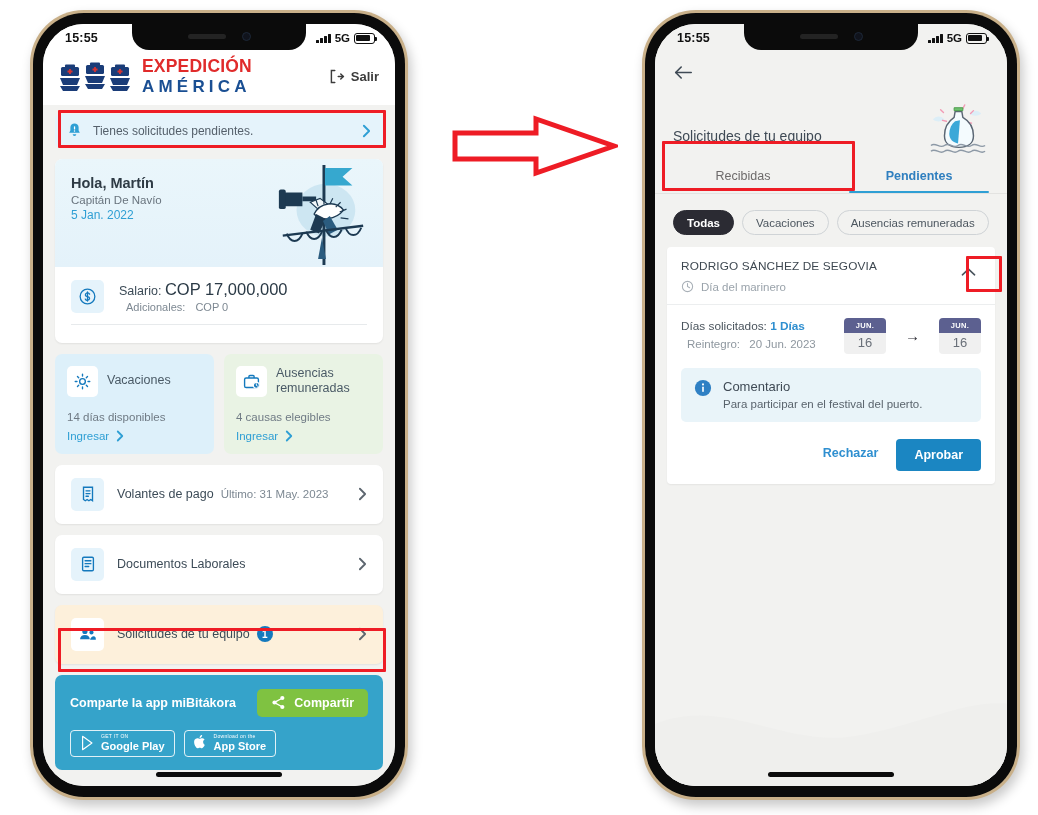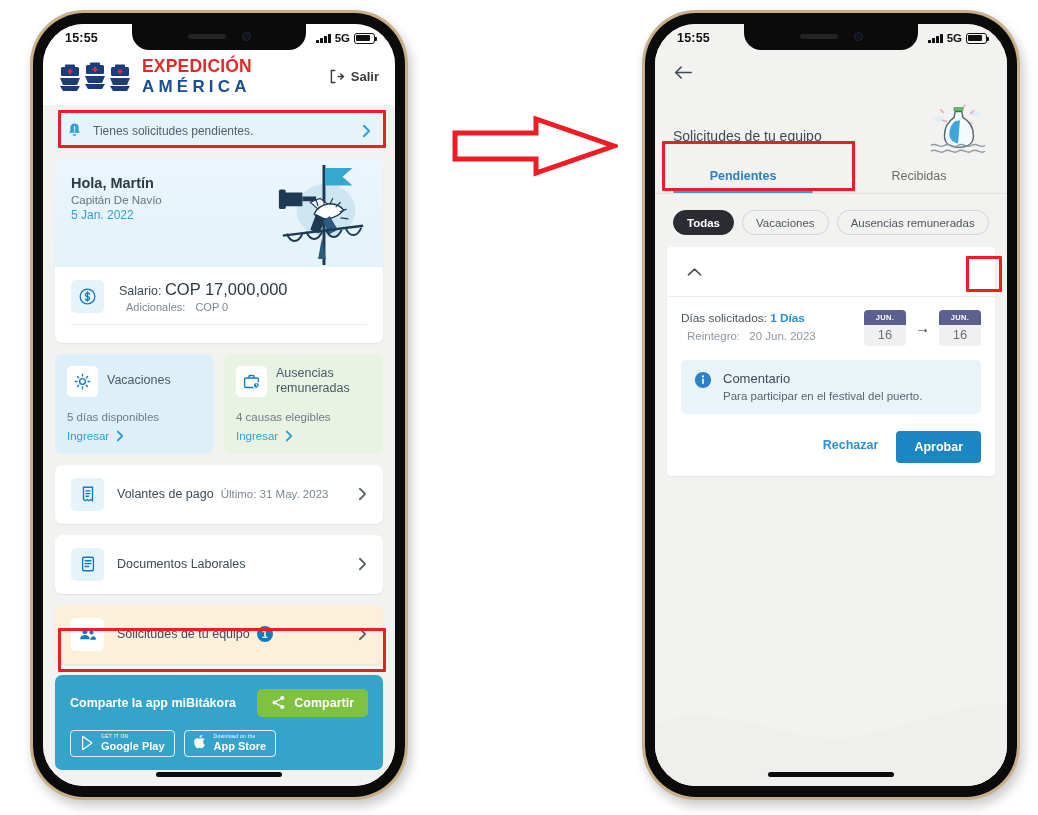--- a/index.html
+++ b/index.html
@@ -187,21 +187,21 @@
   .chev-up { width: 26px; height: 26px; display: flex; align-items: center;
              justify-content: center; cursor: pointer; }
 
   .req-body { padding: 13px 14px 13px 14px; }
   .req-line { display: flex; align-items: flex-start; justify-content: space-between; }
   .rl-left { padding-top: 1px; }
   .rl-1 { font-size: 11.8px; color: #4a545d; }
   .rl-1 b { color: #2f8fd0; font-weight: bold; }
   .rl-2 { font-size: 11.5px; color: #8e979f; margin-top: 5px; }
   .rl-2 span { margin-left: 6px; }
-  .dates { display: flex; align-items: center; gap: 9px; padding-left: 24px; }
+  .dates { display: flex; align-items: center; gap: 19px; padding-left: 24px; }
   .dchip { width: 42px; border-radius: 4px; overflow: hidden; background: #f0f0f0;
            text-align: center; }
   .dchip .m { background: #5c6090; color: #fff; font-size: 7.5px; font-weight: bold;
               padding: 3px 0 2.5px 0; letter-spacing: .4px; }
   .dchip .d { font-size: 13px; color: #6a7079; padding: 2px 0 4px 0; }
   .d-arrow { font-size: 15px; color: #2b2b33; font-weight: bold; }
 
   .comment { background: #e9f4f9; border-radius: 5px; margin-top: 14px;
              padding: 11px 13px 12px 13px; display: flex; gap: 11px; }
   .cmt-t1 { font-size: 13px; color: #3f4a55; }
@@ -372,21 +372,21 @@
             <div class="tile blue">
               <div class="tile-top">
                 <div class="tile-ic">
                   <svg width="19" height="19" viewBox="0 0 22 22" fill="none" stroke="#1479bd" stroke-width="1.6" stroke-linecap="round">
                     <circle cx="11" cy="11" r="3.3"></circle>
                     <path d="M11 2.6 V4.6 M11 17.4 V19.4 M2.6 11 H4.6 M17.4 11 H19.4 M5.2 5.2 l1.4 1.4 M15.4 15.4 l1.4 1.4 M16.8 5.2 l-1.4 1.4 M6.6 15.4 l-1.4 1.4"></path>
                   </svg>
                 </div>
                 <div class="tile-title">Vacaciones</div>
               </div>
-              <div class="tile-sub">5 días disponibles</div>
+              <div class="tile-sub">14 días disponibles</div>
               <div class="tile-link">
                 <span>Ingresar</span>
                 <svg width="8" height="12" viewBox="0 0 10 16" fill="none" stroke="#2f9fd4" stroke-width="2.4" stroke-linecap="round" stroke-linejoin="round">
                     <path d="M2 2 l6 6 -6 6"></path>
                   </svg>
               </div>
             </div>
             <div class="tile green">
               <div class="tile-top">
                 <div class="tile-ic">
@@ -561,33 +561,43 @@
               <path d="M28 11 h9 v-3 h-9z" fill="#6ec16e" stroke="#4c9d4c" stroke-width="1"></path>
               <path d="M29 22 c-4 3 -6 8 -6 13 0 6 4 9 9 10 l2 -24z" fill="#3ba8d8"></path>
               <g stroke="#8d99a6" stroke-width="1.4" fill="none">
                 <path d="M4 47 c5 -4 9 4 14 0 s9 4 14 0 9 4 14 0 9 4 14 0"></path>
                 <path d="M4 53 c5 -4 9 4 14 0 s9 4 14 0 9 4 14 0 9 4 14 0"></path>
               </g>
             </svg>
           </div>
 
           <div class="tabs">
+            <div class="tab">Recibidas</div>
             <div class="tab active">Pendientes</div>
-            <div class="tab">Recibidas</div>
           </div>
           <div class="tabs-sep"></div>
 
           <div class="chips">
             <div class="chip active">Todas</div>
             <div class="chip">Vacaciones</div>
             <div class="chip">Ausencias remuneradas</div>
           </div>
 
           <div class="req-card">
             <div class="req-head">
+              <div class="req-head-tx">
+                <div class="req-name">RODRIGO SÁNCHEZ DE SEGOVIA</div>
+                <div class="req-type">
+                  <svg width="13" height="13" viewBox="0 0 16 16" fill="none" stroke="#a9b1b8" stroke-width="1.3">
+                    <circle cx="8" cy="8" r="6.3"></circle>
+                      <path d="M8 4.4 V8 l2.6 1.6" stroke-linecap="round"></path>
+                  </svg>
+                  <span>Día del marinero</span>
+                </div>
+              </div>
               <div class="chev-up">
                 <svg width="15" height="10" viewBox="0 0 16 10" fill="none" stroke="#4a545d" stroke-width="1.7" stroke-linecap="round" stroke-linejoin="round">
                     <path d="M1.5 8 L8 2 l6.5 6"></path>
                   </svg>
               </div>
             </div>
 
             <div class="req-body">
               <div class="req-line">
                 <div class="rl-left">

